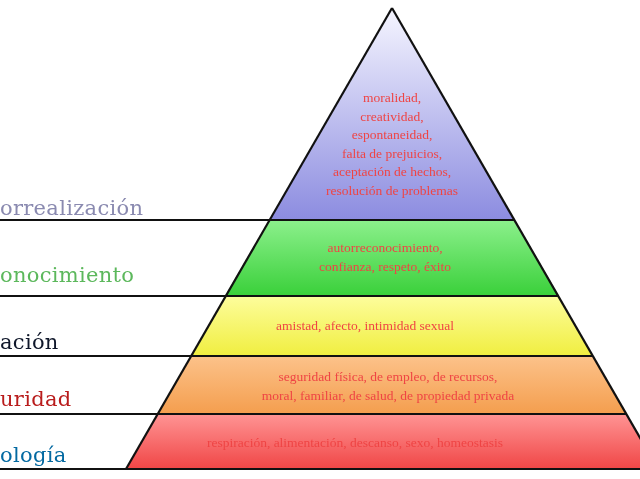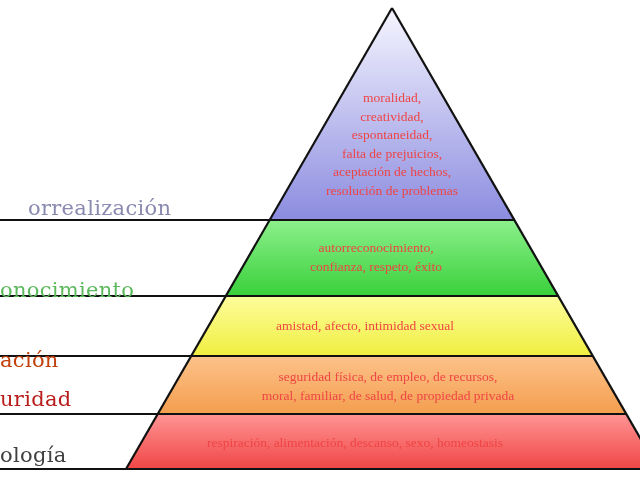--- a/index.html
+++ b/index.html
@@ -44,35 +44,35 @@
     <line x1="392" y1="8" x2="126" y2="469"></line>
     <line x1="392" y1="8" x2="658" y2="469"></line>
     <line x1="0" y1="220" x2="515" y2="220"></line>
     <line x1="0" y1="296" x2="559" y2="296"></line>
     <line x1="0" y1="356" x2="593" y2="356"></line>
     <line x1="0" y1="414" x2="627" y2="414"></line>
     <line x1="0" y1="469" x2="640" y2="469"></line>
   </g>
 </svg>
 
-<div class="lbl" style="top:196px;color:#8a8ab0;margin-left:28px;">orrealización</div>
-<div class="lbl" style="top:278px;color:#5cb85c;">onocimiento</div>
-<div class="lbl" style="top:348px;color:#c2410c;">ación</div>
+<div class="lbl" style="top:196px;color:#8a8ab0;">orrealización</div>
+<div class="lbl" style="top:263px;color:#5cb85c;">onocimiento</div>
+<div class="lbl" style="top:330px;color:#0f172a;">ación</div>
 <div class="lbl" style="top:387px;color:#b91c1c;">uridad</div>
-<div class="lbl" style="top:443px;color:#404040;">ología</div>
+<div class="lbl" style="top:443px;color:#0369a1;">ología</div>
 
 <div class="lvltxt" style="left:292px;top:89px;width:200px;">
   <div>moralidad,</div>
   <div>creatividad,</div>
   <div>espontaneidad,</div>
   <div>falta de prejuicios,</div>
   <div>aceptación de hechos,</div>
   <div>resolución de problemas</div>
 </div>
-<div class="lvltxt" style="left:276px;top:239px;width:200px;">
+<div class="lvltxt" style="left:285px;top:239px;width:200px;">
   <div>autorreconocimiento,</div>
   <div>confianza, respeto, éxito</div>
 </div>
 <div class="lvltxt" style="left:235px;top:317px;width:260px;">
   <div>amistad, afecto, intimidad sexual</div>
 </div>
 <div class="lvltxt" style="left:228px;top:368px;width:320px;">
   <div>seguridad física, de empleo, de recursos,</div>
   <div>moral, familiar, de salud, de propiedad privada</div>
 </div>

